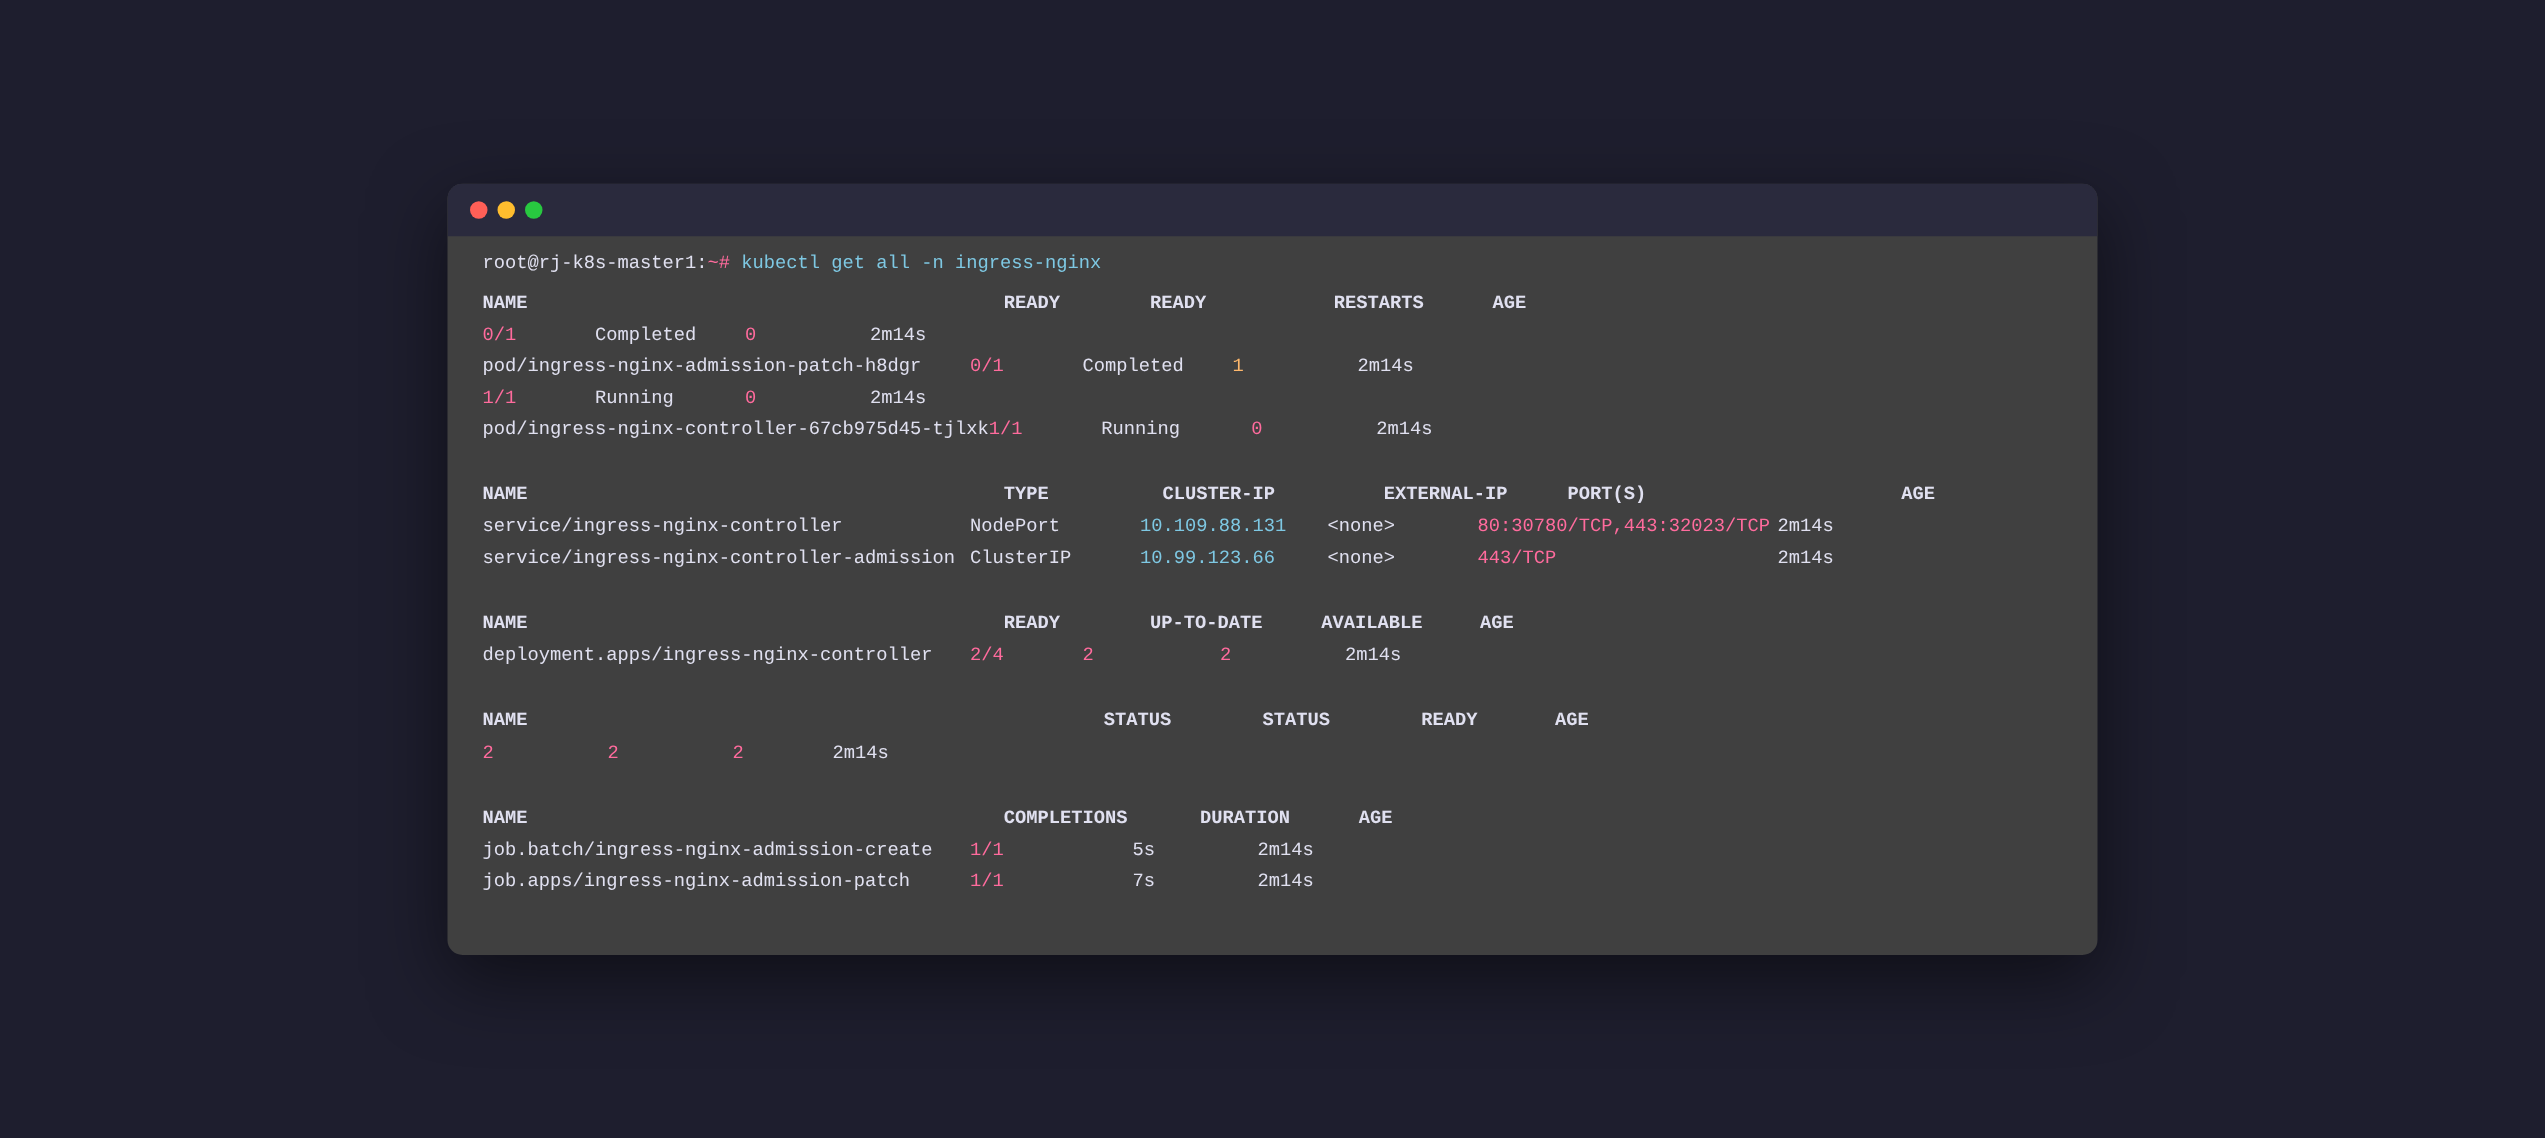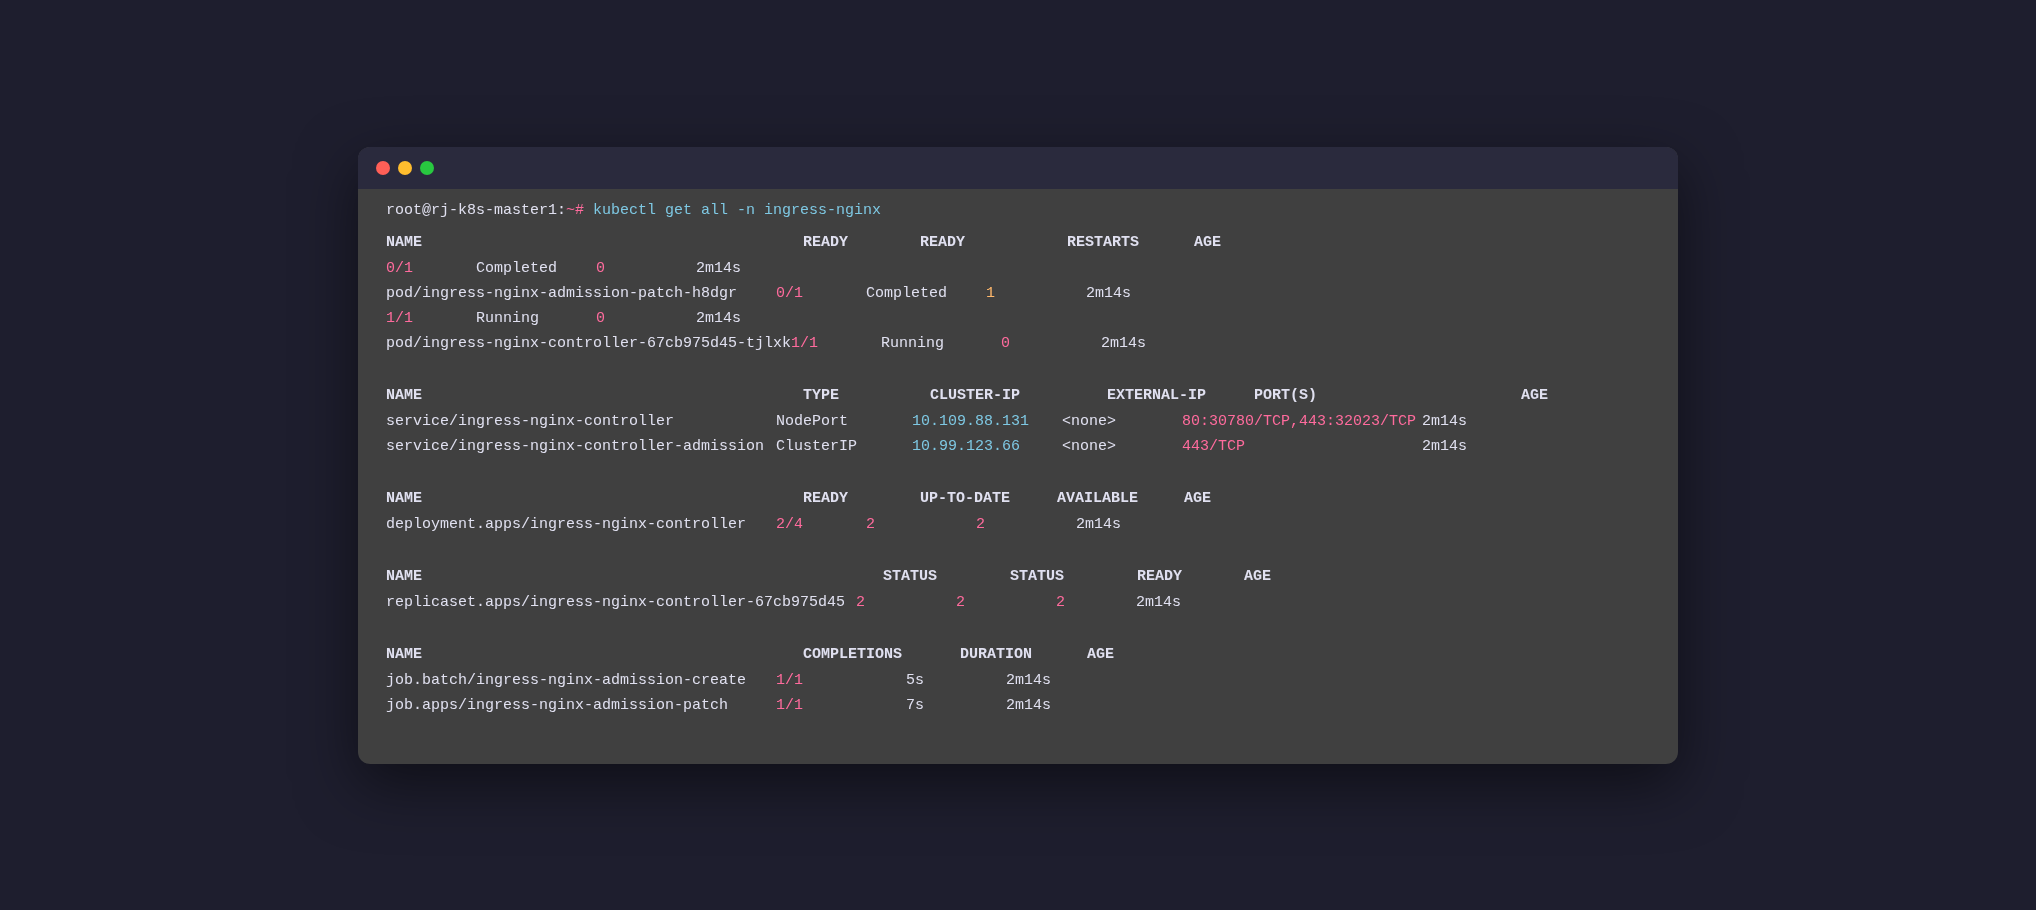--- a/index.html
+++ b/index.html
@@ -227,21 +227,20 @@
 
     <div class="section">
       <div class="table-header">
         <span class="col-name-rs text-white">NAME</span>
         <span class="col-desired text-white">STATUS</span>
         <span class="col-current text-white">STATUS</span>
         <span class="col-ready-rs text-white">READY</span>
         <span class="col-age-rs text-white">AGE</span>
       </div>
       <div class="table-row">
-        <span class="col-name-rs text-white">replicaset.apps/ingress-nginx-controller-67cb975d45</span>
         <span class="col-desired text-pink">2</span>
         <span class="col-current text-pink">2</span>
         <span class="col-ready-rs text-pink">2</span>
         <span class="col-age-rs text-white">2m14s</span>
       </div>
     </div>
 
     <div class="blank-line"></div>
 
     <div class="section">

